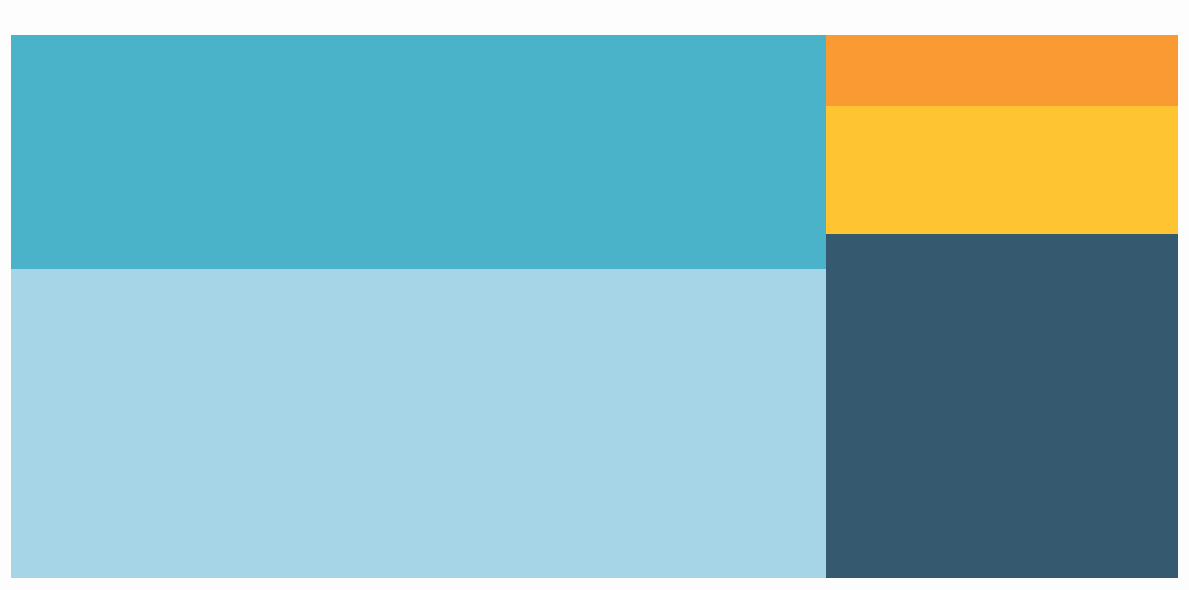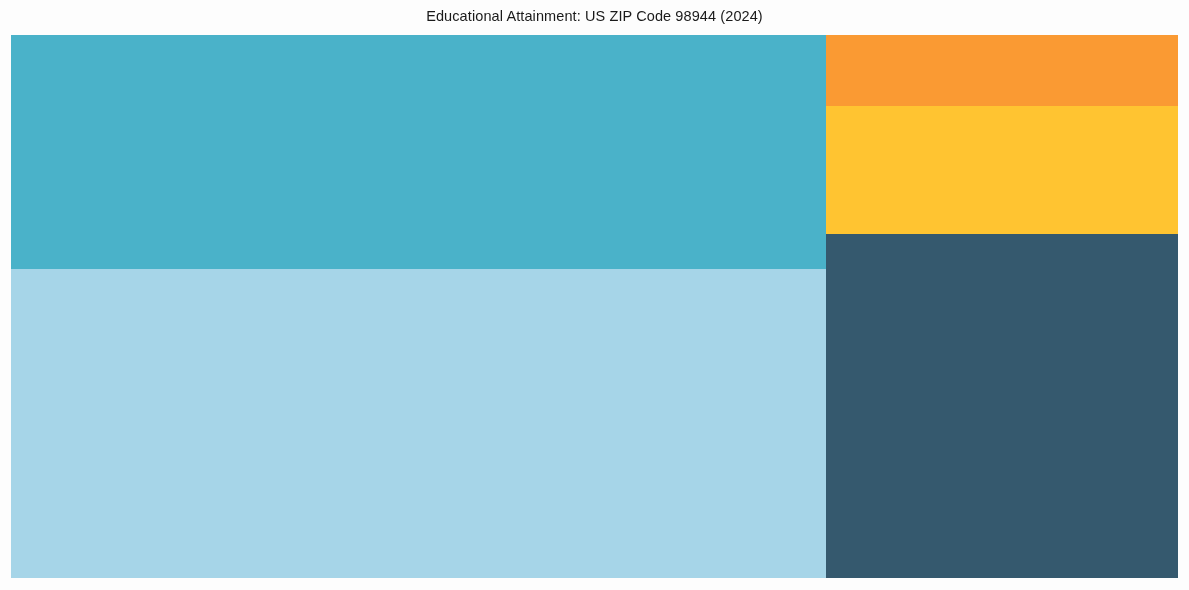--- a/index.html
+++ b/index.html
@@ -55,21 +55,20 @@
     position: relative;
     width: 100%;
     overflow: hidden;
   }
 </style>
 </head>
 <body>
 
 <div id="figure" style="background-color: rgb(253, 253, 253);">
 
-  <div id="chart-title">Educational Attainment: US ZIP Code 98944 (2024)</div>
 
   <div id="treemap">
 
     <div id="col-left" class="tm-column">
       <div class="tm-tile" id="tile-1" style="height: 234px; background-color: rgb(74, 178, 201);">
         
       </div>
       <div class="tm-tile" id="tile-2" style="height: 309px; background-color: rgb(166, 213, 232);">
         
       </div>

